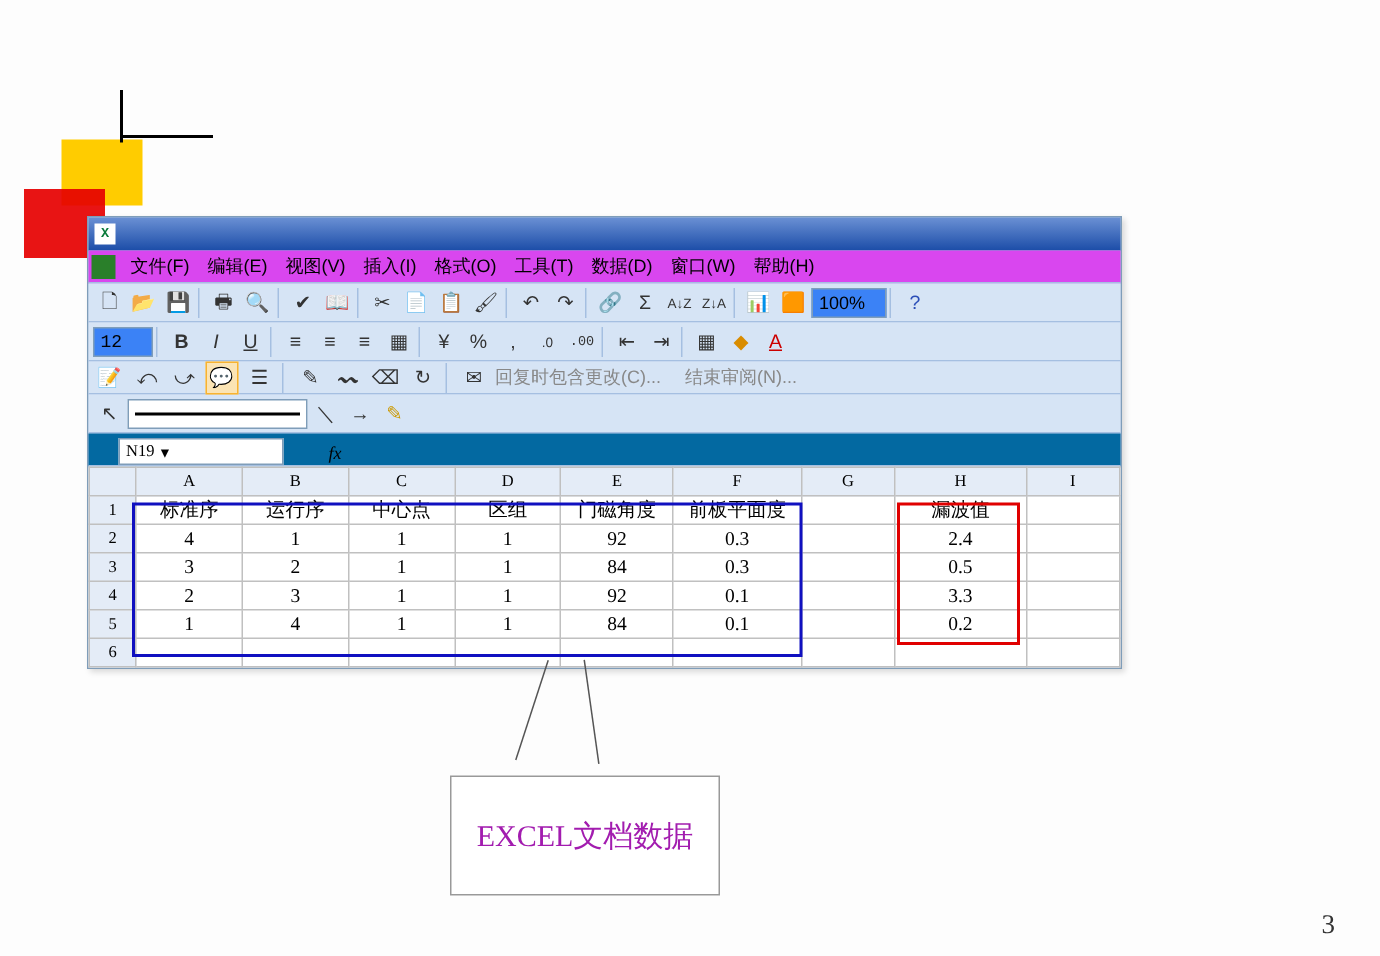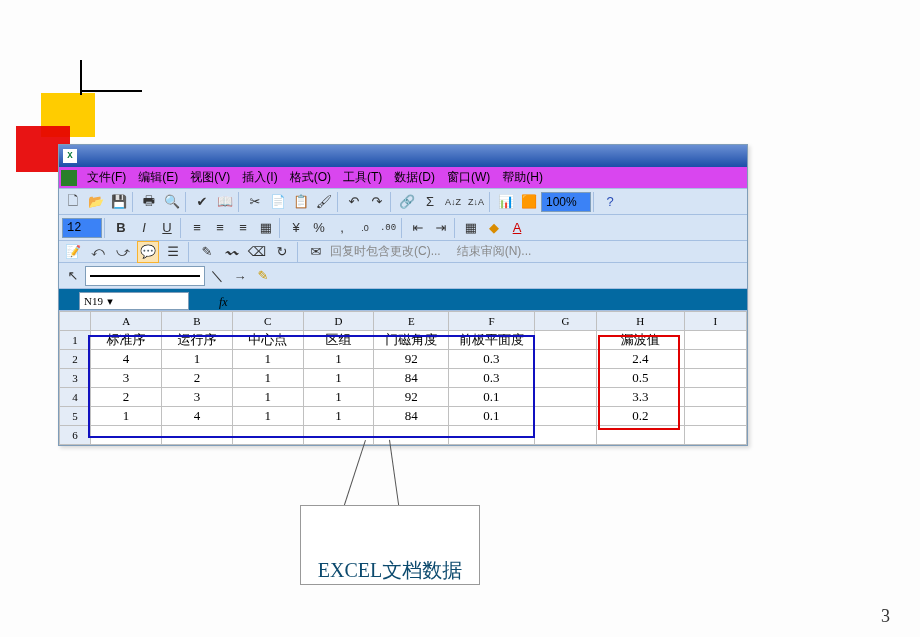--- a/index.html
+++ b/index.html
@@ -109,26 +109,26 @@
       position: absolute; border: 2px solid #1010C0; pointer-events: none;
       left: 88px; top: 335px; width: 447px; height: 103px;
     }
     .box-red {
       position: absolute; border: 2px solid #E00000; pointer-events:none;
       left: 598px; top: 335px; width: 82px; height: 95px;
     }
 
     .callout {
       position:absolute;
-      left: 300px; top: 505px;
+      left: 300px; top: 517px;
       width: 180px; height: 80px;
       border: 1px solid #999;
       background:#fff;
-      display:flex; align-items:flex-end; justify-content:center;
-      color:#0c4a6e;
+      display:flex; align-items:center; justify-content:center;
+      color:#a21caf;
       font-family:"SimHei","SimSun";
       font-size: 20px;
     }
     .callout-line {
       position:absolute;
       left: 370px; top: 450px; width:2px; height:55px;
       border-left:1px dashed transparent;
     }
     .callout-line::before, .callout-line::after {
       content:""; position:absolute; width:1px; height:70px; background:#555;

